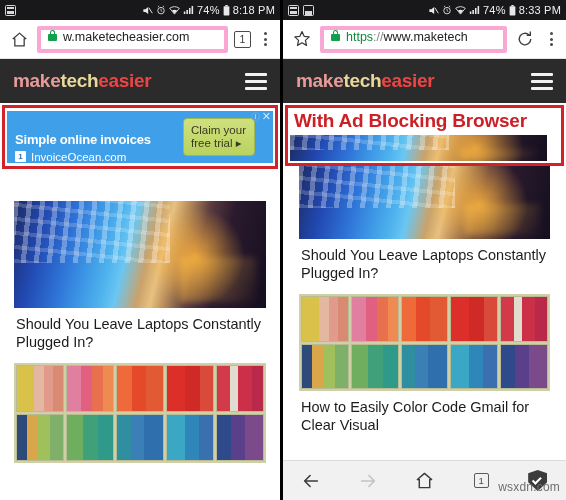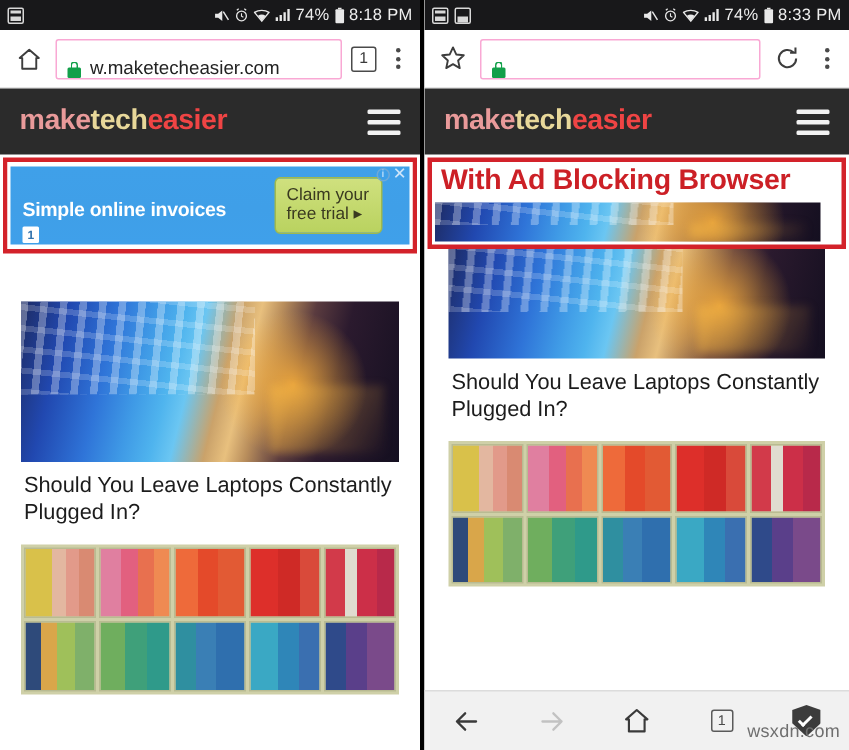--- a/index.html
+++ b/index.html
@@ -36,22 +36,22 @@
   }
   .notif-box.b2::before { top: 5.5px; height: 3.5px; }
   .notif-box.b2::after { display: none; }
 
   
   .urlbar {
     height: 39px; background: #ffffff; display: flex; align-items: center;
     padding: 0 7px; gap: 6px; border-bottom: 1px solid #e4e4e4;
   }
   .url-pill {
-    flex: 1; height: 27px; background: #fff; border: 1px solid #f9a8d4;
-    border-radius: 2px; display: flex; align-items: flex-end; padding: 0 7px; gap: 6px;
+    flex: 1; height: 27px; background: #fff; border: 4px solid #f9a8d4;
+    border-radius: 2px; display: flex; align-items: flex-start; padding: 0 7px; gap: 6px;
     overflow: hidden; box-shadow: 0 0 0 0 rgba(0,0,0,0);
   }
   .lock {
     width: 9px; height: 11px; position: relative; flex: 0 0 auto;
   }
   .lock .body { position: absolute; bottom: 0; left: 0; width: 9px; height: 7px; background: #12a04a; border-radius: 1px; }
   .lock .shackle { position: absolute; top: 0; left: 2px; width: 5px; height: 6px; border: 1.6px solid #12a04a; border-bottom: none; border-radius: 3px 3px 0 0; }
   .url-text {
     font-size: 12.5px; color: #222; white-space: nowrap; overflow: hidden;
     font-family: "Liberation Sans", sans-serif;
@@ -263,20 +263,21 @@
         </span>
     </div>
 
     <div class="redbox" style="margin:2px 2px 0 2px;">
       <div class="ad-wrap">
         <div class="ad">
           <div class="ad-left">
             <div class="ad-title">Simple online invoices</div>
             <div class="ad-sub">
               <span class="ad-badge">1</span>
+              <span class="ad-domain">InvoiceOcean.com</span>
             </div>
           </div>
           <div class="ad-cta">
             <div>Claim your</div>
             <div>free trial ▸</div>
           </div>
           <div class="ad-close">
             <span class="info">i</span>
             <span class="x">✕</span>
           </div>
@@ -357,20 +358,21 @@
       <span class="icon-btn">
         <svg width="18" height="18" viewBox="0 0 20 20">
             <path d="M10 1.8l2.4 5.2 5.6.6-4.2 3.9 1.2 5.6L10 14.2 4.99 17.1l1.2-5.6L2 7.6l5.6-.6z" fill="none" stroke="#3d3d3d" stroke-width="1.4" stroke-linejoin="round"></path>
           </svg>
       </span>
       <div class="url-pill">
         <span class="lock">
           <span class="shackle"></span>
             <span class="body"></span>
         </span>
+        <span class="url-text"><span class="scheme">https</span><span class="sep">://</span><span>www.maketech</span></span>
       </div>
       <span class="icon-btn">
         <svg width="18" height="18" viewBox="0 0 20 20">
             <path d="M16.4 10a6.4 6.4 0 1 1-1.9-4.5" fill="none" stroke="#3d3d3d" stroke-width="1.5"></path>
             <path d="M15.9 1.8v4h-4" fill="none" stroke="#3d3d3d" stroke-width="1.5"></path>
           </svg>
       </span>
       <span class="kebab">
           <i></i>
           <i></i>
@@ -409,20 +411,21 @@
             <div class="cube" style="background:linear-gradient(90deg,#d23a4a 0 28%,#e0dcd0 28% 45%,#cc2f48 45% 75%,#b8294a 75% 100%)"></div>
           </div>
           <div class="shelf-row">
             <div class="cube" style="background:linear-gradient(90deg,#2e4a7a 0 22%,#d9a64a 22% 45%,#9fc05a 45% 72%,#7fb06a 72% 100%)"></div>
             <div class="cube" style="background:linear-gradient(90deg,#6fae5e 0 35%,#3fa07a 35% 68%,#2f9a8a 68% 100%)"></div>
             <div class="cube" style="background:linear-gradient(90deg,#2f8fa0 0 30%,#3a7fb5 30% 58%,#2f6fae 58% 100%)"></div>
             <div class="cube" style="background:linear-gradient(90deg,#3aa8c4 0 40%,#2f86b8 40% 70%,#3a6fb0 70% 100%)"></div>
             <div class="cube" style="background:linear-gradient(90deg,#2f4a8a 0 30%,#5a3f8a 30% 60%,#7a4a8a 60% 100%)"></div>
           </div>
         </div>
+        <div class="card-title">How to Easily Color Code Gmail for Clear Visual</div>
       </div>
     </div>
 
     <div class="bottomnav">
       <span class="nav-ico">
         <svg width="20" height="20" viewBox="0 0 22 22">
             <path d="M18 11H4M10 5l-6 6 6 6" fill="none" stroke="#3a3a3a" stroke-width="1.7" stroke-linecap="round" stroke-linejoin="round"></path>
           </svg>
       </span>
       <span class="nav-ico">

